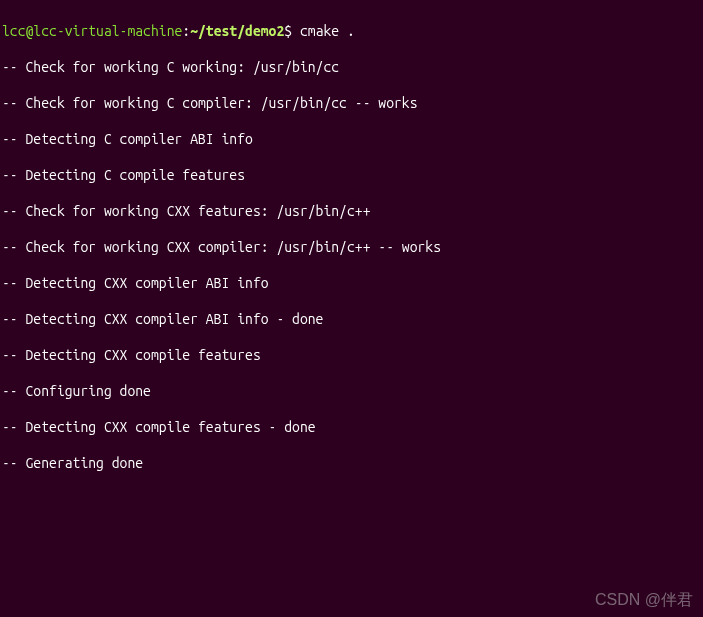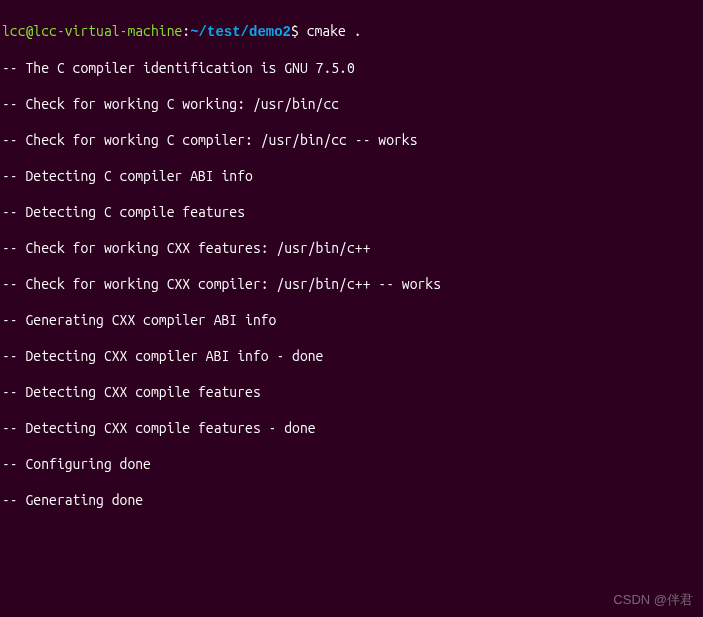--- a/index.html
+++ b/index.html
@@ -20,48 +20,47 @@
       position: relative;
     }
     .terminal {
       white-space: pre;
     }
     .line {
       display: block;
       white-space: pre;
     }
     .user { color: #8ae234; font-weight: normal; }
-    .path { color: #0ea5e9; font-weight: bold; font-family: Liberation Mono, monospace; }
+    .path { color: #bef264; font-weight: bold; }
     .white { color: #ffffff; }
     .watermark {
       position: absolute;
       bottom: 8px;
       right: 10px;
       color: rgba(200, 200, 200, 0.5);
       font-family: sans-serif;
-      font-size: 13px;
+      font-size: 16px;
     }
   </style>
 </head>
 <body>
 
 <div class="terminal">
 <span class="line"><span class="user">lcc@lcc-virtual-machine</span><span class="white">:</span><span class="path">~/test/demo2</span><span class="white">$</span><span class="white"> cmake .</span></span>
-<span class="line white">-- The C compiler identification is GNU 7.5.0</span>
 <span class="line white">-- Check for working C working: /usr/bin/cc</span>
 <span class="line white">-- Check for working C compiler: /usr/bin/cc -- works</span>
 <span class="line white">-- Detecting C compiler ABI info</span>
 <span class="line white">-- Detecting C compile features</span>
 <span class="line white">-- Check for working CXX features: /usr/bin/c++</span>
 <span class="line white">-- Check for working CXX compiler: /usr/bin/c++ -- works</span>
-<span class="line white">-- Generating CXX compiler ABI info</span>
+<span class="line white">-- Detecting CXX compiler ABI info</span>
 <span class="line white">-- Detecting CXX compiler ABI info - done</span>
 <span class="line white">-- Detecting CXX compile features</span>
+<span class="line white">-- Configuring done</span>
 <span class="line white">-- Detecting CXX compile features - done</span>
-<span class="line white">-- Configuring done</span>
 <span class="line white">-- Generating done</span>
 
 
 
 
 
 
 
 
 

